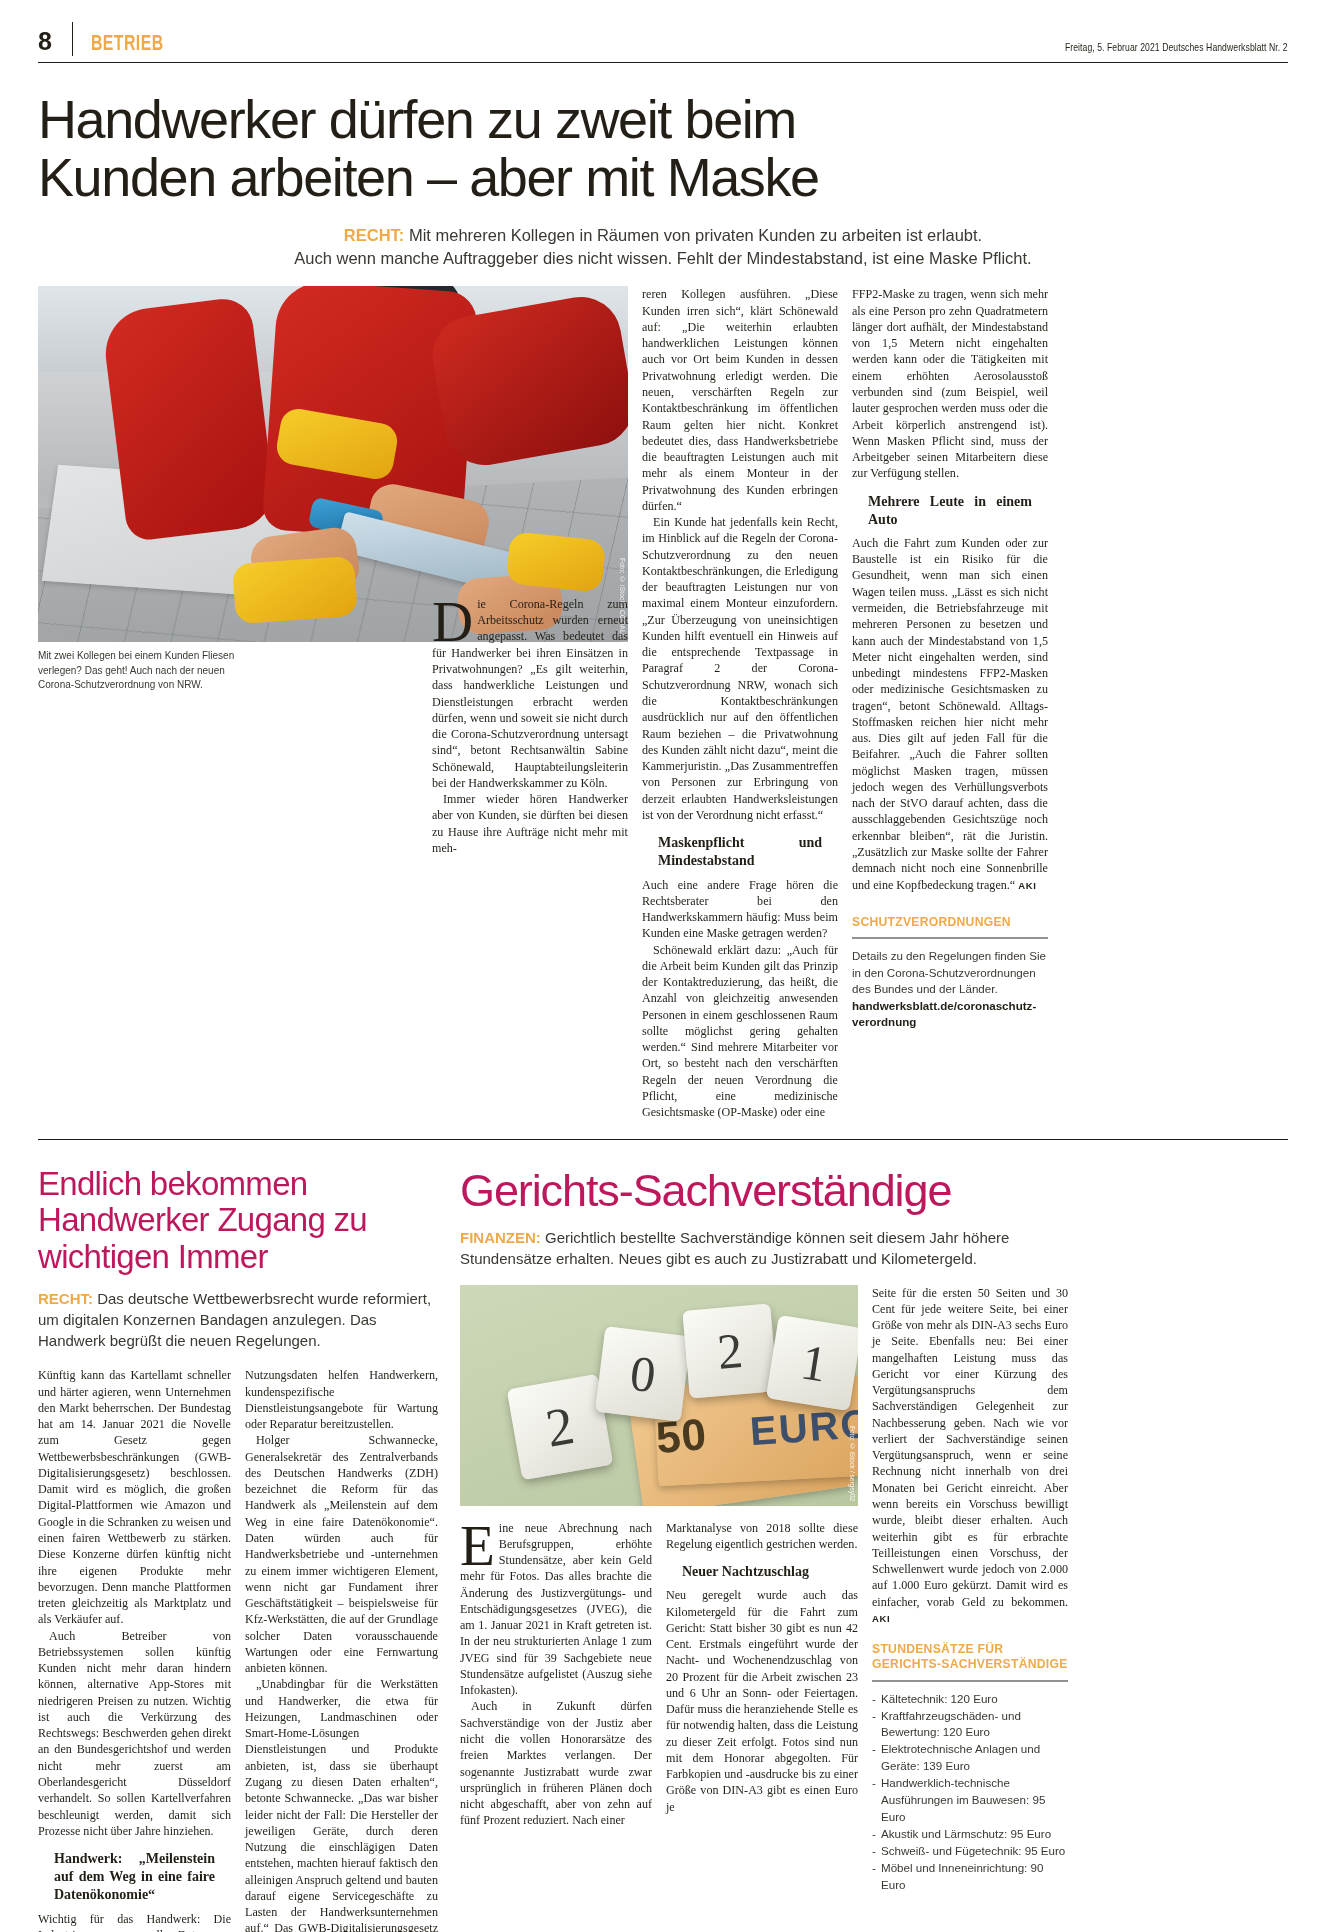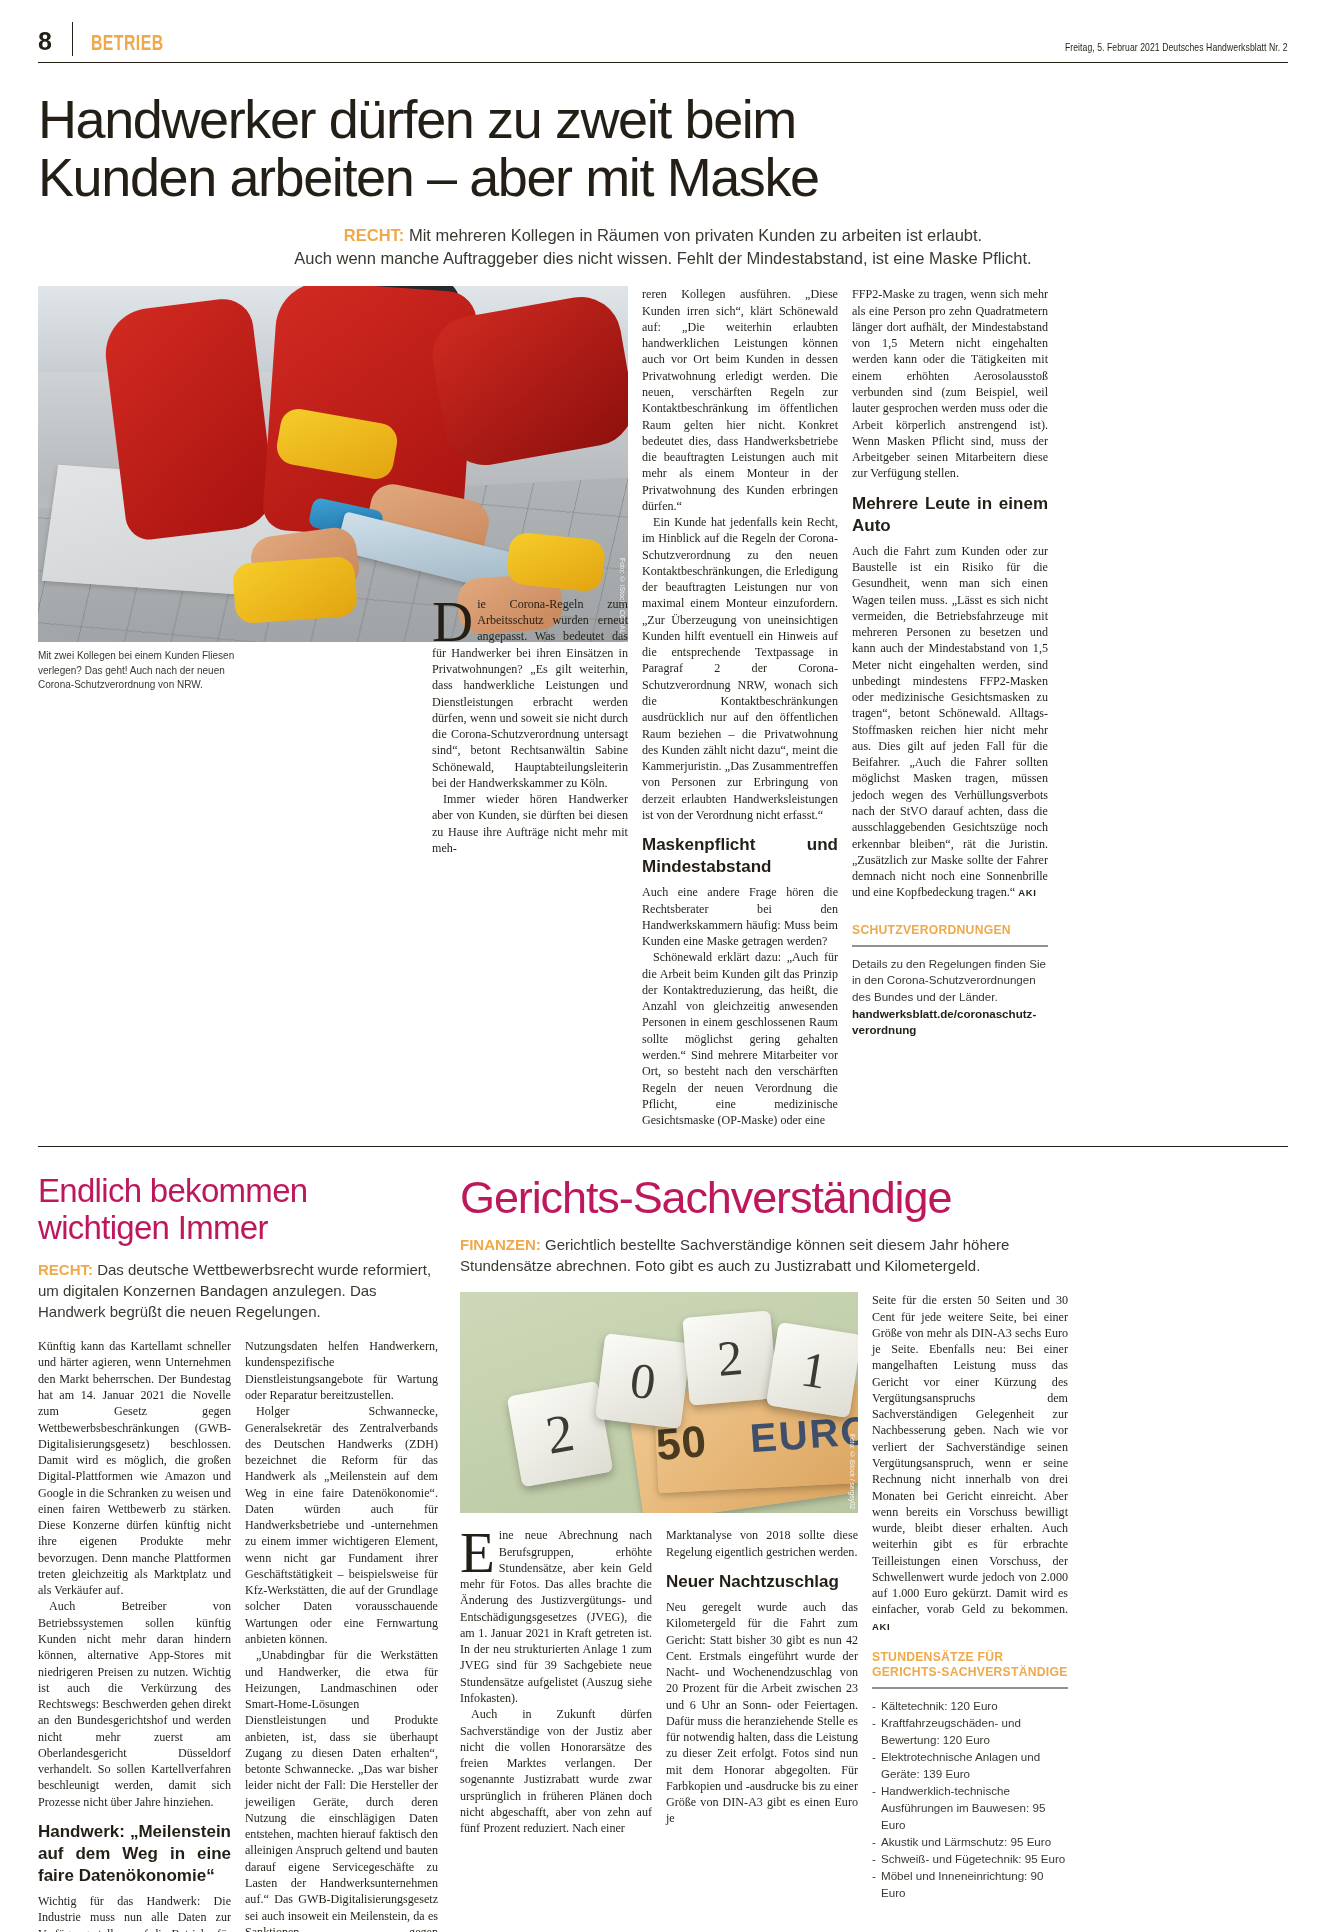--- a/index.html
+++ b/index.html
@@ -57,22 +57,22 @@
   }
   .caption {
     font-size:10px; line-height:1.42; color:#3b3831; margin-top:7px; width:210px;
   }
 
   
   .body { font-family:"Liberation Serif", serif; font-size:12.1px; line-height:1.345;
           text-align:justify; hyphens:auto; color:#231f17; }
   .body p { margin:0; text-indent:11px; }
   .body p.first { text-indent:0; }
-  .subhead { font-family:Liberation Sans, sans-serif; font-weight:bold; font-size:17px;
-             margin:11px 0 6px; color:#231f17; line-height:1.3;}
+  .subhead { font-family:Liberation Serif, serif; font-weight:bold; font-size:14px;
+             margin:11px 16px 6px; color:#231f17; line-height:1.3;}
   .dropcap-wrap { position:relative; }
   .dropcap {
     float:left; font-family:"Liberation Serif", serif; font-size:57px; line-height:43px;
     padding:4px 4px 0 0; font-weight:400;
   }
   .sig { font-family:"Liberation Sans", sans-serif; font-weight:bold; font-size:9.5px; letter-spacing:.6px;}
 
   
   .infobox { margin-top:22px; }
   .infobox .ib-title {
@@ -253,20 +253,21 @@
     </div>
   </div>
 
   <div class="half-rule"></div>
 
   <div class="bottom">
 
     <div class="left-story">
       <div class="hl-sub">
         <div>Endlich bekommen</div>
+        <div>Handwerker Zugang zu</div>
         <div>wichtigen Immer</div>
       </div>
       <div class="lead2">
         <span class="kicker">RECHT:</span><span> Das deutsche Wettbewerbsrecht wurde reformiert, um digitalen Konzernen Bandagen anzulegen. Das Handwerk begrüßt die neuen Regelungen.</span>
       </div>
 
       <div class="twocol2">
         <div class="c body">
           <p class="first">Künftig kann das Kartellamt schneller und härter agieren, wenn Unternehmen den Markt beherrschen. Der Bundestag hat am 14. Januar 2021 die Novelle zum Gesetz gegen Wettbewerbsbeschränkungen (GWB-Digitalisierungsgesetz) beschlossen. Damit wird es möglich, die großen Digital-Plattformen wie Amazon und Google in die Schranken zu weisen und einen fairen Wettbewerb zu stärken. Diese Konzerne dürfen künftig nicht ihre eigenen Produkte mehr bevorzugen. Denn manche Plattformen treten gleichzeitig als Marktplatz und als Verkäufer auf.</p>
           <p>Auch Betreiber von Betriebssystemen sollen künftig Kunden nicht mehr daran hindern können, alternative App-Stores mit niedrigeren Preisen zu nutzen. Wichtig ist auch die Verkürzung des Rechtswegs: Beschwerden gehen direkt an den Bundesgerichtshof und werden nicht mehr zuerst am Oberlandesgericht Düsseldorf verhandelt. So sollen Kartellverfahren beschleunigt werden, damit sich Prozesse nicht über Jahre hinziehen.</p>
@@ -280,21 +281,21 @@
         </div>
       </div>
     </div>
 
     <div class="right-story">
       <div class="hl-sub big">
         <div>Gerichts-Sachverständige</div>
       </div>
       <div class="lead2">
         <div><span class="kicker">FINANZEN:</span><span> Gerichtlich bestellte Sachverständige können seit diesem Jahr höhere</span></div>
-        <div>Stundensätze abrechnen. Foto gibt es auch zu Justizrabatt und Kilometergeld.</div>
+        <div>Stundensätze erhalten. Neues gibt es auch zu Justizrabatt und Kilometergeld.</div>
       </div>
 
       <div class="right-inner">
 
         <div style="width:398px;">
           <div class="photo2">
             <div class="money-scene">
               <div class="bill b1"></div>
               <div class="bill b2"></div>
               <div class="money-txt">50</div>

